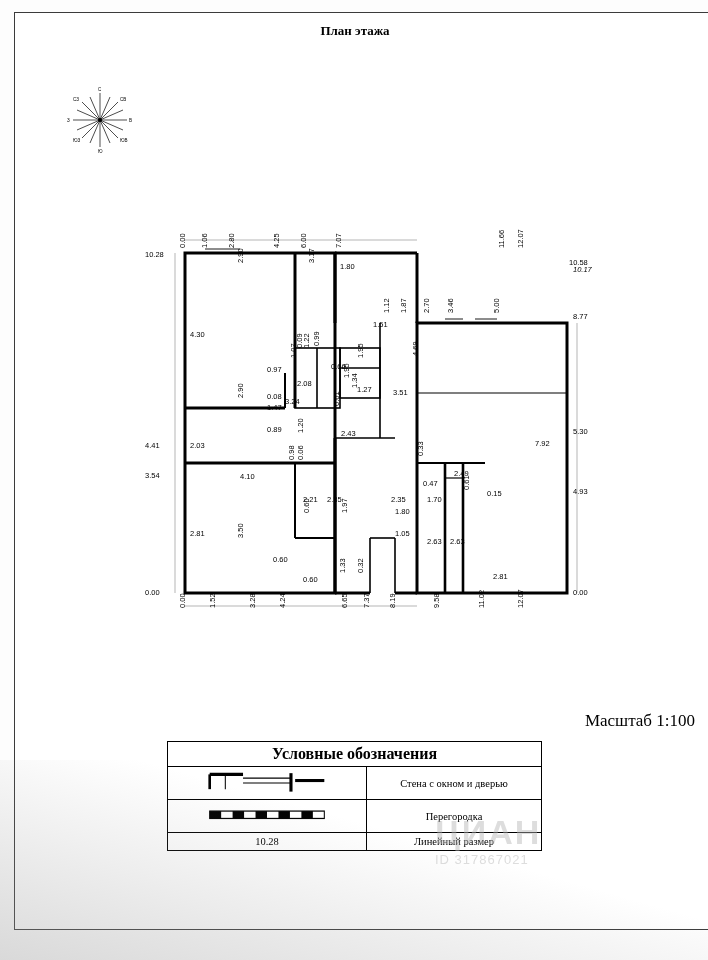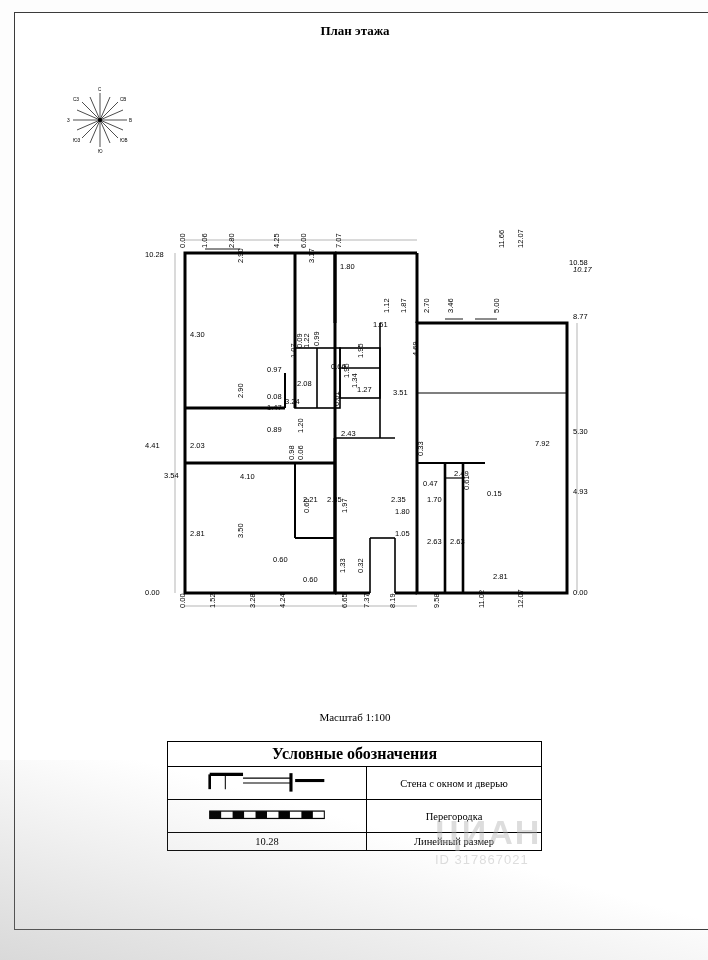--- a/index.html
+++ b/index.html
@@ -53,22 +53,22 @@
     left: 0; top: 152px;
     width: 680px;
     text-align: center;
     font-size: 9px;
     color: #000;
   }
   .scale-label {
     position: absolute;
     left: 0; top: 698px;
     width: 680px;
-    text-align: center;
-    font-size: 11px;
+    text-align: right;
+    font-size: 17px;
     color: #000;
   }
   
   .compass {
     position: absolute;
     left: 50px; top: 72px;
     width: 70px; height: 70px;
   }
   
   .plan {
@@ -240,21 +240,21 @@
       <div class="dim v" style="left:278px; top:105px;">2.70</div>
       <div class="dim v" style="left:302px; top:105px;">3.46</div>
       <div class="dim v" style="left:348px; top:105px;">5.00</div>
       <div class="dim v" style="left:267px; top:148px;">4.69</div>
 
       
       <div class="dim" style="left:0px; top:43px;">10.28</div>
       <div class="dim" style="left:45px; top:123px;">4.30</div>
       <div class="dim" style="left:0px; top:234px;">4.41</div>
       <div class="dim" style="left:45px; top:234px;">2.03</div>
-      <div class="dim" style="left:0px; top:264px;margin-left:19px;">3.54</div>
+      <div class="dim" style="left:0px; top:264px;">3.54</div>
       <div class="dim" style="left:45px; top:322px;">2.81</div>
       <div class="dim" style="left:0px; top:381px;">0.00</div>
 
       
       <div class="dim" style="left:424px; top:43px;margin-top:8px;">10.58</div>
       <div class="dim" style="left:428px; top:58px;font-style:italic;">10.17</div>
       <div class="dim" style="left:428px; top:105px;">8.77</div>
       <div class="dim" style="left:428px; top:220px;">5.30</div>
       <div class="dim" style="left:428px; top:280px;">4.93</div>
       <div class="dim" style="left:428px; top:381px;">0.00</div>

